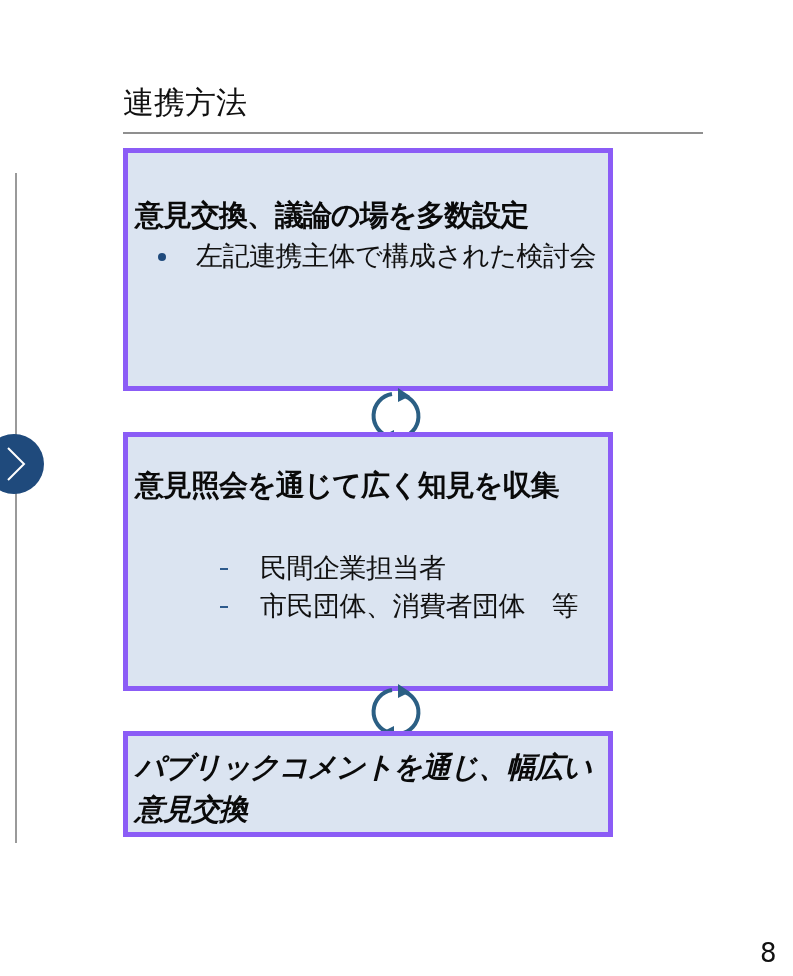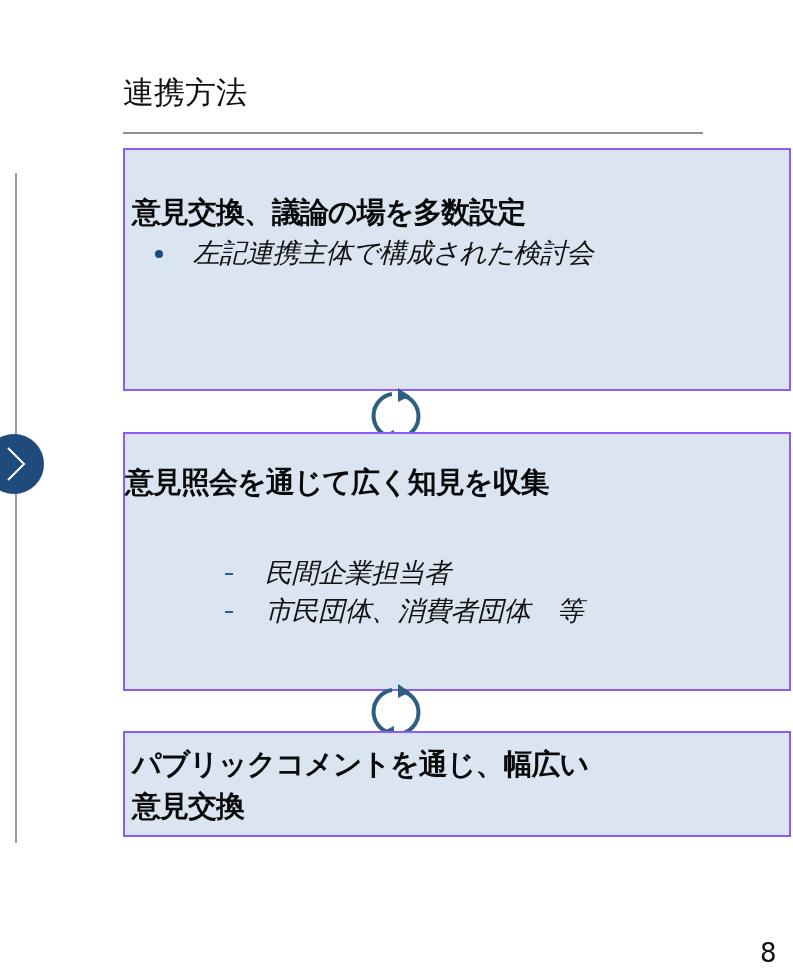--- a/index.html
+++ b/index.html
@@ -2,37 +2,37 @@
 <html><head>
 <meta charset="utf-8">
 <style>
   html, body { margin:0; padding:0; background:#ffffff; }
   body { width:793px; height:976px; position:relative; overflow:hidden;
          font-family:"DejaVu Sans","Liberation Sans",sans-serif; color:#111; }
   .vline { position:absolute; left:15px; top:173px; width:2px; height:670px; background:#9a9a9a; }
   .nav-circle { position:absolute; left:-16px; top:434px; width:60px; height:60px; border-radius:50%;
                 background:#1f4a7c; }
   .nav-circle svg { position:absolute; left:0; top:0; }
-  .title { position:absolute; left:123px; top:72px; font-size:31px; line-height:40px; color:#111; }
+  .title { position:absolute; left:123px; top:82px; font-size:31px; line-height:40px; color:#111; }
   .title-rule { position:absolute; left:123px; top:132px; width:580px; height:2px; background:#8f8f8f; }
-  .box { position:absolute; left:123px; width:668px; background:#dbe4f1; border:2px solid #8b5cf6;
+  .box { position:absolute; left:123px; width:490px; background:#dbe4f1; border:5px solid #8b5cf6;
          box-sizing:border-box; }
   .box h2 { margin:0; font-weight:bold; font-size:29px; letter-spacing:-1px; color:#0a0a0a; }
   .b1 { top:148px; height:243px; }
   .b1 h2 { position:absolute; left:7px; top:44px; line-height:36px; }
   .b2 { top:432px; height:259px; }
-  .b2 h2 { position:absolute; left:0; top:30px; line-height:36px; }
+  .b2 h2 { position:absolute; left:7px; top:30px; line-height:36px; }
   .b3 { top:731px; height:106px; }
-  .b3 h2 { position:absolute; left:7px; top:10px; line-height:42px; }
+  .b3 h2 { position:absolute; left:7px; top:10px; line-height:42px;font-style:italic; }
   ul.items { list-style:none; margin:0; padding:0; position:absolute; left:30px; }
-  ul.items li { font-size:27px; line-height:38px; position:relative; padding-left:38px; white-space:nowrap; letter-spacing:-0.5px;font-style:italic; }
+  ul.items li { font-size:27px; line-height:38px; position:relative; padding-left:38px; white-space:nowrap; letter-spacing:-0.5px; }
   ul.items li .bullet { position:absolute; left:0; top:16px; width:8px; height:8px; border-radius:50%; background:#1f4a7c; }
   .b1 ul.items { top:84px; }
   .b2 ul.items { top:70px; }
-  ul.sub { list-style:none; margin:12px; padding:0; }
+  ul.sub { list-style:none; margin:4px; padding:0; }
   ul.sub li { padding-left:98px; }
   ul.sub li .dash { position:absolute; left:58px; top:19px; width:8px; height:2px; background:#2d5a8c; }
   .cycle { position:absolute; left:364px; width:64px; height:64px; }
   .cycle1 { top:384px; }
   .cycle2 { top:680px; }
   .page-num { position:absolute; left:760px; top:938px; font-size:26px; color:#111; }
 </style>
 </head>
 <body>
 

